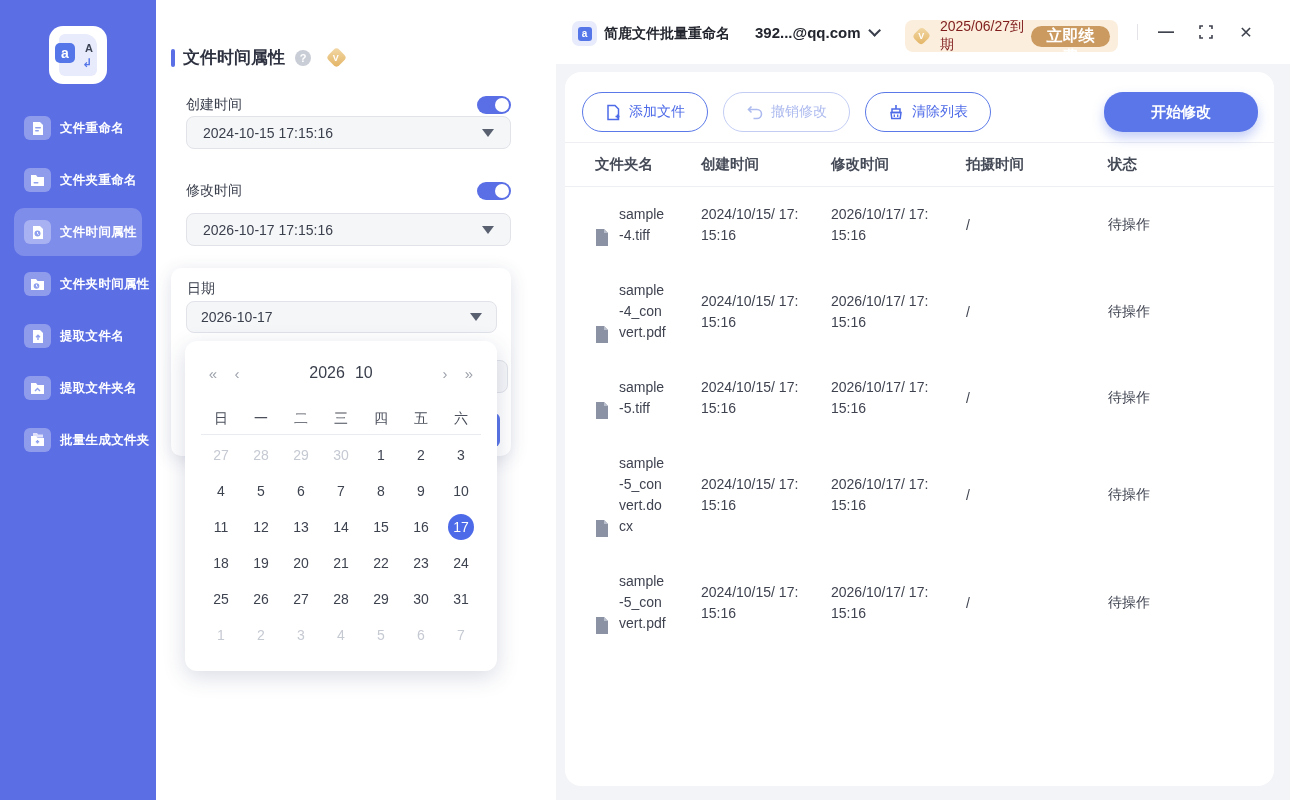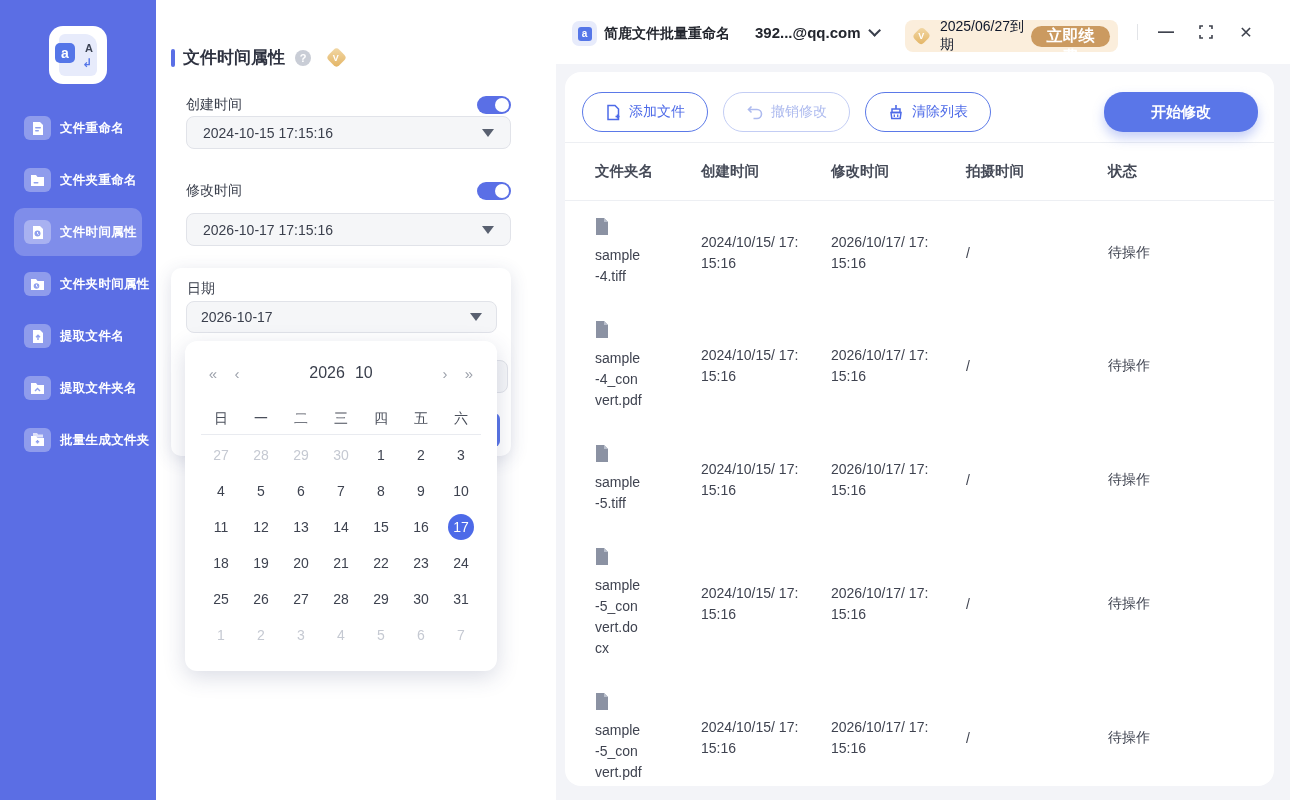--- a/index.html
+++ b/index.html
@@ -61,42 +61,42 @@
   
   .right { position:absolute; left:556px; top:0; width:734px; height:800px; background:#fff; }
   .rheader { position:absolute; top:0; left:0; right:0; height:64px; background:#fff; }
   .app-chip { position:absolute; left:16px; top:21px; width:25px; height:25px; background:#e7ebfb; border-radius:7px; display:flex; align-items:center; justify-content:center; }
   .app-chip .mini-a { width:14px; height:14px; background:#5576e8; color:#fff; border-radius:3px; font-size:10px; font-weight:bold; display:flex; align-items:center; justify-content:center; }
   .rtitle { position:absolute; left:48px; top:25px; font-size:14px; font-weight:bold; color:#23262e; }
   .account { position:absolute; left:199px; top:24px; font-size:15px; font-weight:bold; color:#23262e; display:flex; align-items:center; gap:7px; cursor:pointer; }
   .chev { width:9px; height:9px; border-right:2px solid #3a3f4c; border-bottom:2px solid #3a3f4c; transform:rotate(45deg) translateY(-3px); }
   .vip-badge { position:absolute; left:349px; top:20px; width:213px; height:32px; background:#fbeedc; border-radius:8px; display:flex; align-items:center; padding:0 8px; }
   .vip-badge .gem { margin-left:2px; width:14px; height:14px; }
-  .expiry { color:#0f172a; font-size:14px; margin-left:12px; }
+  .expiry { color:#7f1d1d; font-size:14px; margin-left:12px; }
   .renew-btn { margin-left:auto; background:#cb9a60; border:none; color:#fff; font-size:16px; font-weight:bold; height:21px; padding:0 10px; border-radius:11px; cursor:pointer; }
   .win-divider { position:absolute; left:581px; top:24px; width:1px; height:16px; background:#e2e4e8; }
   .win-btn { position:absolute; top:16px; width:32px; height:32px; display:flex; align-items:center; justify-content:center; color:#3f434e; cursor:pointer; font-size:16px; }
   .win-min { left:594px; font-weight:bold; }
   .win-max { left:634px; }
   .win-close { left:674px; }
 
   .rcontent { position:absolute; top:64px; left:0; right:0; bottom:0; background:#f3f4f8; }
   .card { position:absolute; left:9px; top:8px; right:16px; bottom:14px; background:#fff; border-radius:16px; overflow:hidden; }
 
   .toolbar { display:flex; align-items:center; padding:20px 16px 0 17px; }
   .tbtn { height:40px; border-radius:20px; background:#fff; border:1px solid #5b79e8; color:#4d6ae8; font-size:14px; display:flex; align-items:center; justify-content:center; gap:8px; padding:0 22px; cursor:pointer; margin-right:15px; font-family:inherit; }
   .tbtn.disabled { border-color:#c3cdf4; color:#aebbef; }
   .start-btn { margin-left:auto; width:154px; height:40px; border:none; border-radius:19px; background:#5a76e8; color:#fff; font-size:15px; font-weight:bold; cursor:pointer; box-shadow:0 6px 12px rgba(90,118,232,0.35); font-family:inherit; }
 
   .table { margin-top:10px; }
   .thead, .trow { display:grid; grid-template-columns:106px 130px 135px 142px 1fr; padding-left:30px; align-items:center; }
-  .thead { height:59px; border-top:1px solid #edeff3; border-bottom:1px solid #edeff3; }
+  .thead { height:45px; border-top:1px solid #edeff3; border-bottom:1px solid #edeff3; }
   .thead span { font-weight:bold; color:#454a57; font-size:14.5px; }
   .trow { padding-top:17px; padding-bottom:17px; cursor:default; }
-  .cell-name { display:flex; align-items:flex-start; gap:10px;flex-direction:column; }
+  .cell-name { display:flex; align-items:flex-end; gap:10px; }
   .cell-name .fname { width:48px; word-break:break-all; line-height:21px; color:#3f4350; }
   .file-ic { flex:none; }
   .cell-time { width:100px; word-break:break-all; line-height:21px; color:#3f4350; }
   .cell-shot, .cell-status { color:#3f4350; }
 </style>
 </head>
 <body>
 
 <div class="sidebar">
   <div class="logo">

